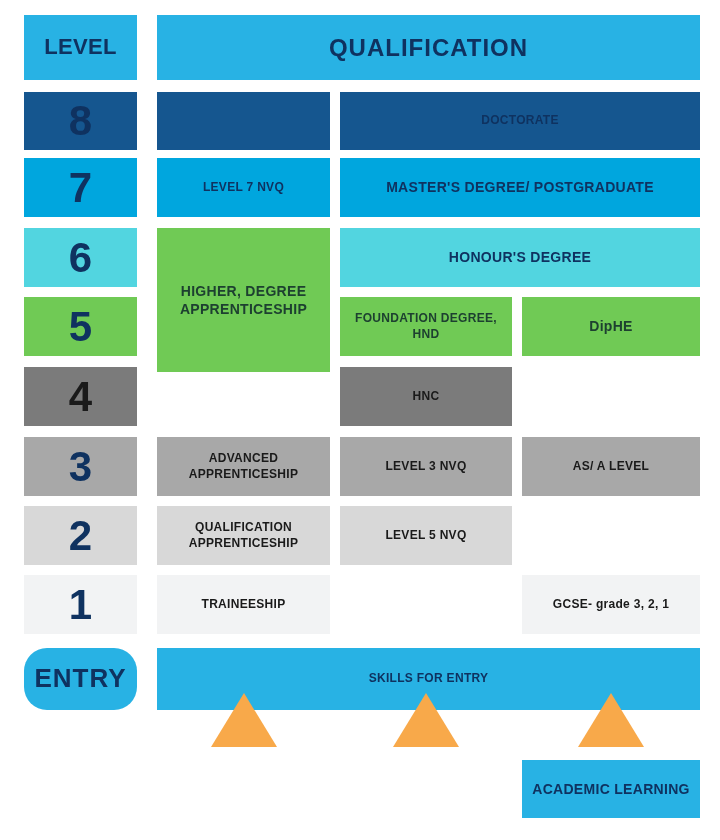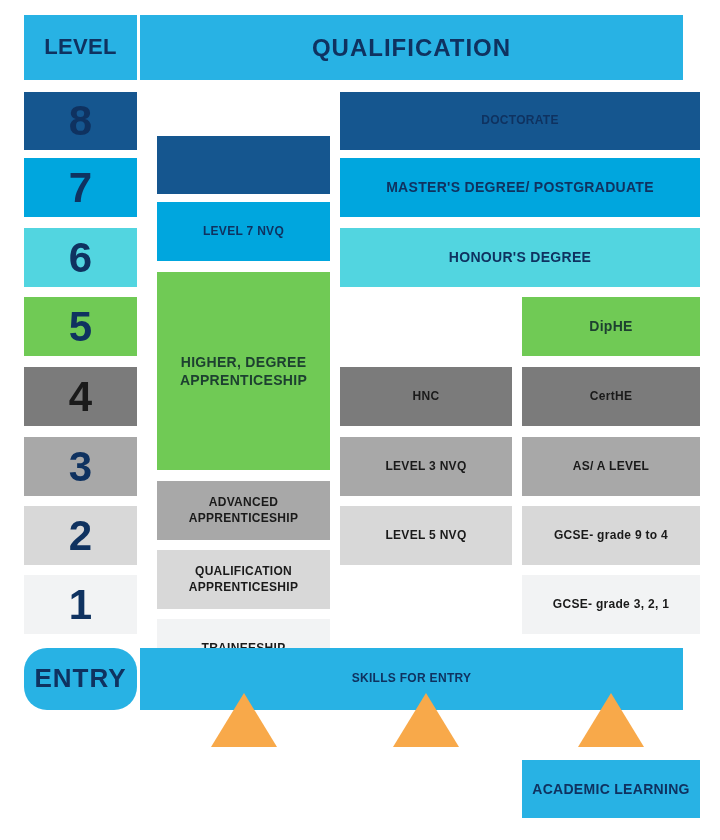--- a/index.html
+++ b/index.html
@@ -7,37 +7,37 @@
     position:relative;width:720px;height:840px;background:#ffffff;
     font-family:"Liberation Sans", sans-serif;overflow:hidden;
   }
   .cell{
     position:absolute;display:flex;align-items:center;justify-content:center;
     text-align:center;font-weight:700;letter-spacing:.3px;line-height:1.3;
     box-sizing:border-box;padding:0 10px;
   }
   
   .c-level{left:24px;width:113px;}
-  .c-a{left:157px;width:173px;margin-top:44px;}
+  .c-a{left:157px;width:173px;}
   .c-b{left:340px;width:172px;}
   .c-c{left:522px;width:178px;}
   .c-bc{left:340px;width:360px;}
-  .c-abc{left:140px;width:543px;}
+  .c-abc{left:157px;width:543px;}
   
   .r-head{top:15px;height:65px;}
   .r8{top:92px;height:58px;}
   .r7{top:158px;height:59px;}
   .r6{top:228px;height:59px;}
   .r5{top:297px;height:59px;}
   .r4{top:367px;height:59px;}
   .r3{top:437px;height:59px;}
   .r2{top:506px;height:59px;}
   .r1{top:575px;height:59px;}
   .r-entry{top:648px;height:62px;}
-  .r-span{top:228px;height:198px;}
+  .r-span{top:228px;height:144px;}
   .r-foot{top:760px;height:58px;}
   
   .bg-cyan{background:#28b2e4;}
   .bg-navy{background:#15568f;}
   .bg-blue{background:#00a6de;}
   .bg-turq{background:#52d5e0;}
   .bg-green{background:#70ca55;}
   .bg-dgray{background:#7b7b7b;}
   .bg-gray{background:#a8a8a8;}
   .bg-lgray{background:#d8d8d8;}
@@ -79,35 +79,34 @@
   <div class="cell c-level r7 bg-blue tx-dnavy num">7</div>
   <div class="cell c-a r7 bg-blue tx-dnavy cell-text">LEVEL 7 NVQ</div>
   <div class="cell c-bc r7 bg-blue tx-dnavy cell-text-lg">MASTER'S DEGREE/ POSTGRADUATE</div>
 
   <div class="cell c-level r6 bg-turq tx-dnavy num">6</div>
   <div class="cell c-bc r6 bg-turq tx-dnavy cell-text-lg">HONOUR'S DEGREE</div>
 
   <div class="cell c-a r-span bg-green tx-green cell-text-lg">HIGHER, DEGREE APPRENTICESHIP</div>
 
   <div class="cell c-level r5 bg-green tx-dnavy num">5</div>
+  <div class="cell c-b r5 bg-green tx-green cell-text">FOUNDATION DEGREE, HND</div>
   <div class="cell c-c r5 bg-green tx-green cell-text-lg">DipHE</div>
 
   <div class="cell c-level r4 bg-dgray tx-black num">4</div>
   <div class="cell c-b r4 bg-dgray tx-black cell-text">HNC</div>
-  <div class="cell c-c r4 bg-dgray tx-black cell-text">CertHE</div>
 
   <div class="cell c-level r3 bg-gray tx-dnavy num">3</div>
   <div class="cell c-a r3 bg-gray tx-black cell-text">ADVANCED APPRENTICESHIP</div>
   <div class="cell c-b r3 bg-gray tx-black cell-text">LEVEL 3 NVQ</div>
   <div class="cell c-c r3 bg-gray tx-black cell-text">AS/ A LEVEL</div>
 
   <div class="cell c-level r2 bg-lgray tx-dnavy num">2</div>
   <div class="cell c-a r2 bg-lgray tx-black cell-text">QUALIFICATION APPRENTICESHIP</div>
   <div class="cell c-b r2 bg-lgray tx-black cell-text">LEVEL 5 NVQ</div>
-  <div class="cell c-c r2 bg-lgray tx-black cell-text">GCSE- grade 9 to 4</div>
 
   <div class="cell c-level r1 bg-white tx-dnavy num">1</div>
   <div class="cell c-a r1 bg-white tx-black cell-text">TRAINEESHIP</div>
   <div class="cell c-c r1 bg-white tx-black cell-text">GCSE- grade 3, 2, 1</div>
 
   <div class="cell c-level r-entry bg-cyan tx-dnavy entry-label">ENTRY</div>
   <div class="cell c-abc r-entry bg-cyan tx-dnavy cell-text z1">SKILLS FOR ENTRY</div>
 
   <div class="tri tri-1"></div>
   <div class="tri tri-2"></div>

